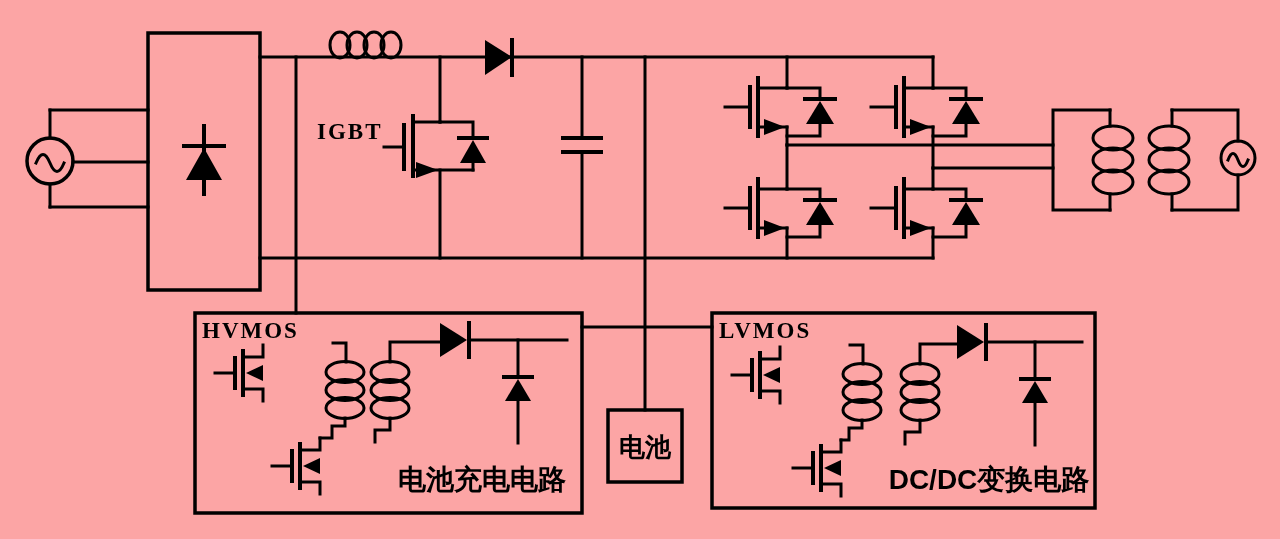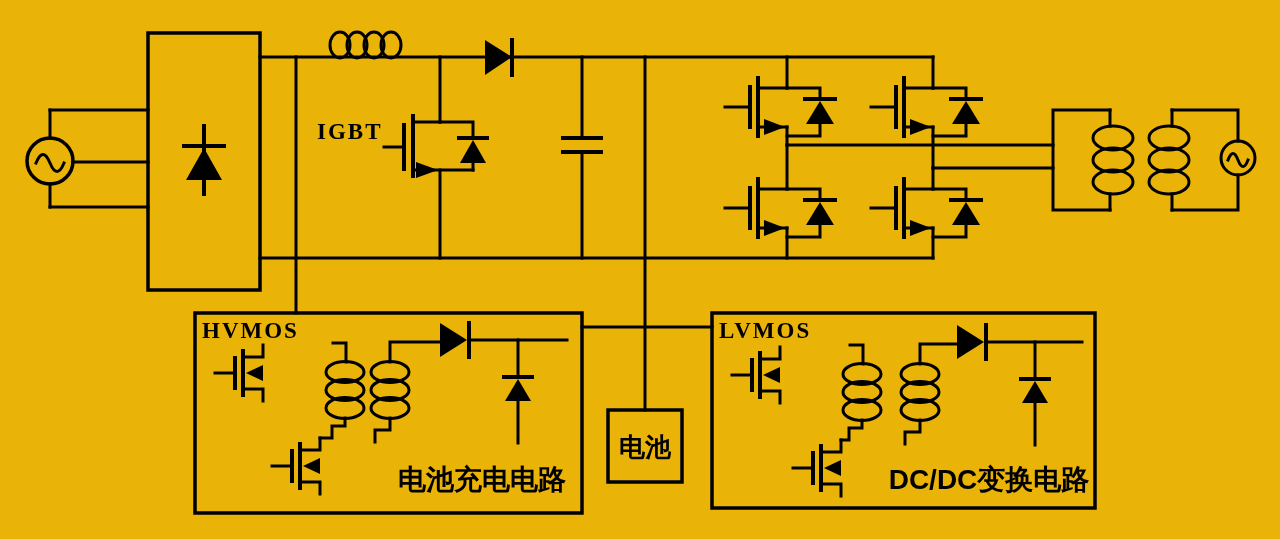--- a/index.html
+++ b/index.html
@@ -1,16 +1,16 @@
 <!DOCTYPE html>
 <html><head>
 <meta charset="utf-8">
 <style>
   html,body{margin:0;padding:0;background:#ffffff;}
-  .canvas{position:relative;width:1280px;height:539px;background:#eab308;overflow:hidden;}
+  .canvas{position:relative;width:1280px;height:539px;background:#fca5a5;overflow:hidden;}
   svg{display:block;}
   .w{stroke:#000;stroke-width:3;fill:none;stroke-linecap:square;stroke-linejoin:miter;}
   .w4{stroke:#000;stroke-width:4;fill:none;stroke-linecap:square;}
   .box{fill:none;stroke:#000;stroke-width:3.5;}
   .f{fill:#000;stroke:none;}
   text.en{font-family:"Liberation Serif",serif;font-weight:bold;fill:#000;letter-spacing:2px;}
   text.zh{font-family:"Liberation Sans",sans-serif;font-weight:bold;fill:#000;}
 </style>
 </head>
 <body>

